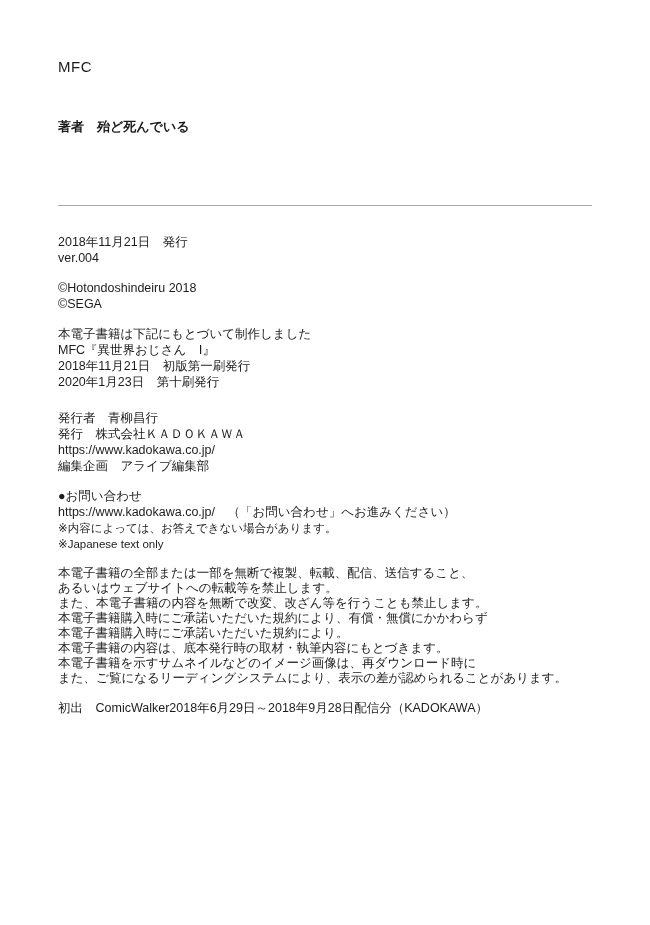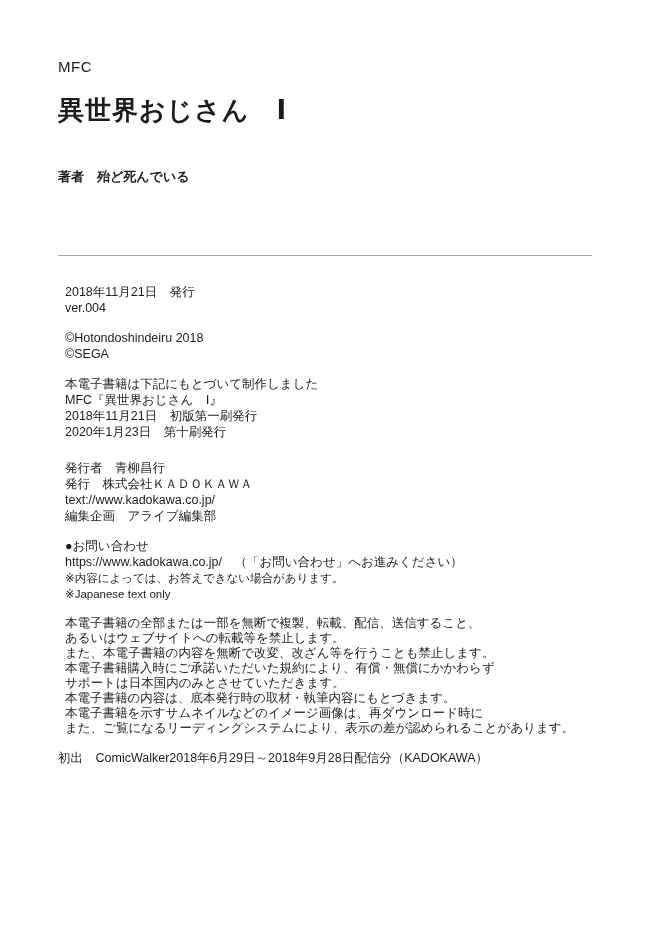--- a/index.html
+++ b/index.html
@@ -48,33 +48,32 @@
     width: 534px;
     margin-left: 0;
   }
   .colophon {
     margin-top: 28px;
     font-size: 12.5px;
     line-height: 16px;
   }
   .tblock { margin: 0 0 14px 0; }
   .tblock.production { margin-bottom: 20px; }
-  .tblock .line { white-space: pre; margin-left: 7px; }
+  .tblock .line { white-space: pre; }
   .contact-notes { font-size: 11.5px; }
   .legal { line-height: 15px; }
   .first-pub { white-space: pre; }
 </style>
 </head>
 <body>
 
 <div class="page">
 
   <div class="imprint">MFC</div>
 
-  <div class="book-title">異世界おじさん　Ⅰ</div>
 
   <div class="author">著者　殆ど死んでいる</div>
 
   <hr class="rule">
 
   <div class="colophon">
 
     <div class="tblock">
         <div class="line">2018年11月21日　発行</div>
         <div class="line">ver.004</div>
@@ -88,39 +87,39 @@
     <div class="tblock production">
         <div class="line">本電子書籍は下記にもとづいて制作しました</div>
         <div class="line">MFC『異世界おじさん　Ⅰ』</div>
         <div class="line">2018年11月21日　初版第一刷発行</div>
         <div class="line">2020年1月23日　第十刷発行</div>
       </div>
 
     <div class="tblock">
         <div class="line">発行者　青柳昌行</div>
         <div class="line">発行　株式会社ＫＡＤＯＫＡＷＡ</div>
-        <div class="line">text://www.kadokawa.co.jp/</div>
+        <div class="line">https://www.kadokawa.co.jp/</div>
         <div class="line">編集企画　アライブ編集部</div>
       </div>
 
     <div class="tblock">
       <div class="line">●お問い合わせ</div>
       <div class="line">https://www.kadokawa.co.jp/　（「お問い合わせ」へお進みください）</div>
       <div class="contact-notes">
           <div class="line">※内容によっては、お答えできない場合があります。</div>
           <div class="line">※Japanese text only</div>
         </div>
     </div>
 
     <div class="tblock legal">
         <div class="line">本電子書籍の全部または一部を無断で複製、転載、配信、送信すること、</div>
         <div class="line">あるいはウェブサイトへの転載等を禁止します。</div>
         <div class="line">また、本電子書籍の内容を無断で改変、改ざん等を行うことも禁止します。</div>
         <div class="line">本電子書籍購入時にご承諾いただいた規約により、有償・無償にかかわらず</div>
-        <div class="line">サポートは日本国内のみとさせていただきます。</div>
+        <div class="line">本電子書籍購入時にご承諾いただいた規約により。</div>
         <div class="line">本電子書籍の内容は、底本発行時の取材・執筆内容にもとづきます。</div>
         <div class="line">本電子書籍を示すサムネイルなどのイメージ画像は、再ダウンロード時に</div>
         <div class="line">また、ご覧になるリーディングシステムにより、表示の差が認められることがあります。</div>
       </div>
 
     <div class="first-pub">初出　ComicWalker2018年6月29日～2018年9月28日配信分（KADOKAWA）</div>
 
   </div>
 </div>
 

